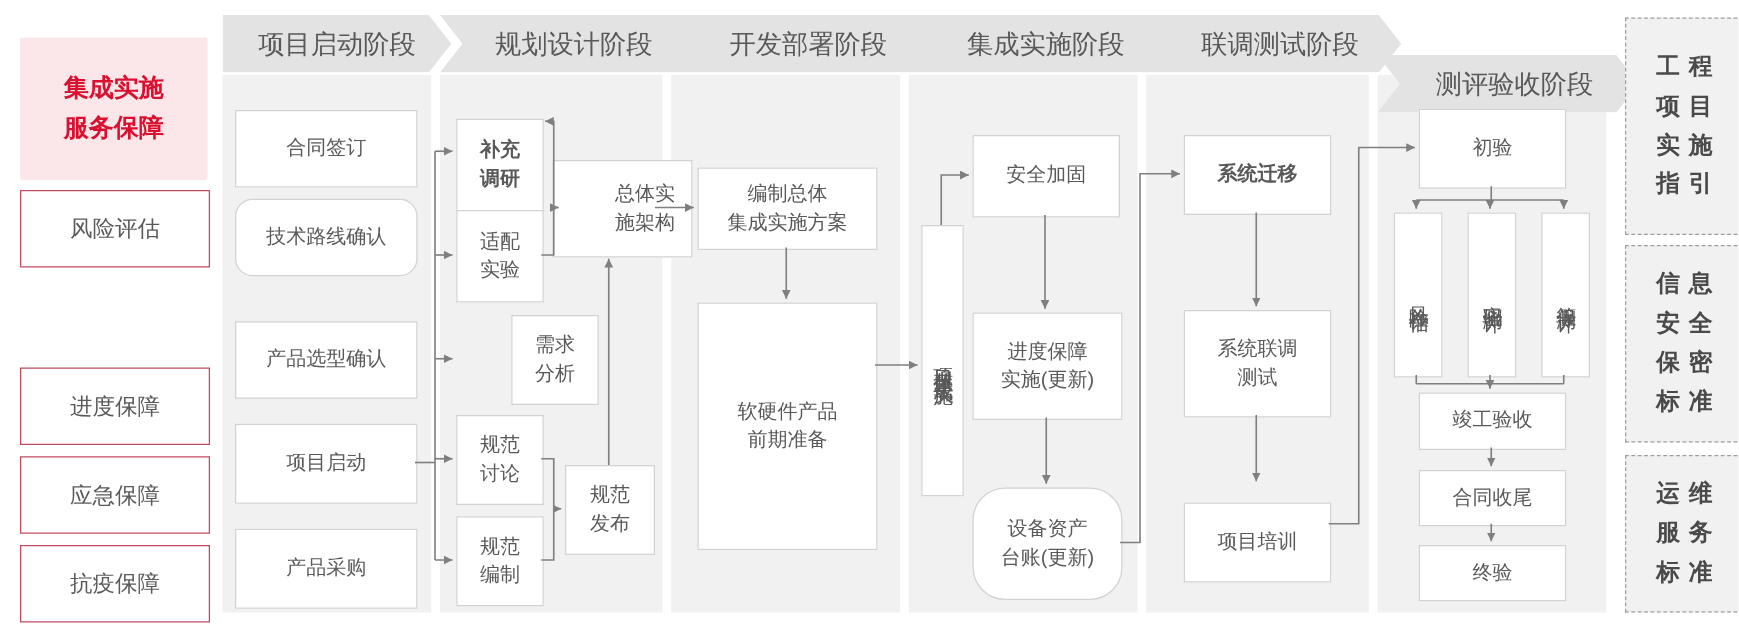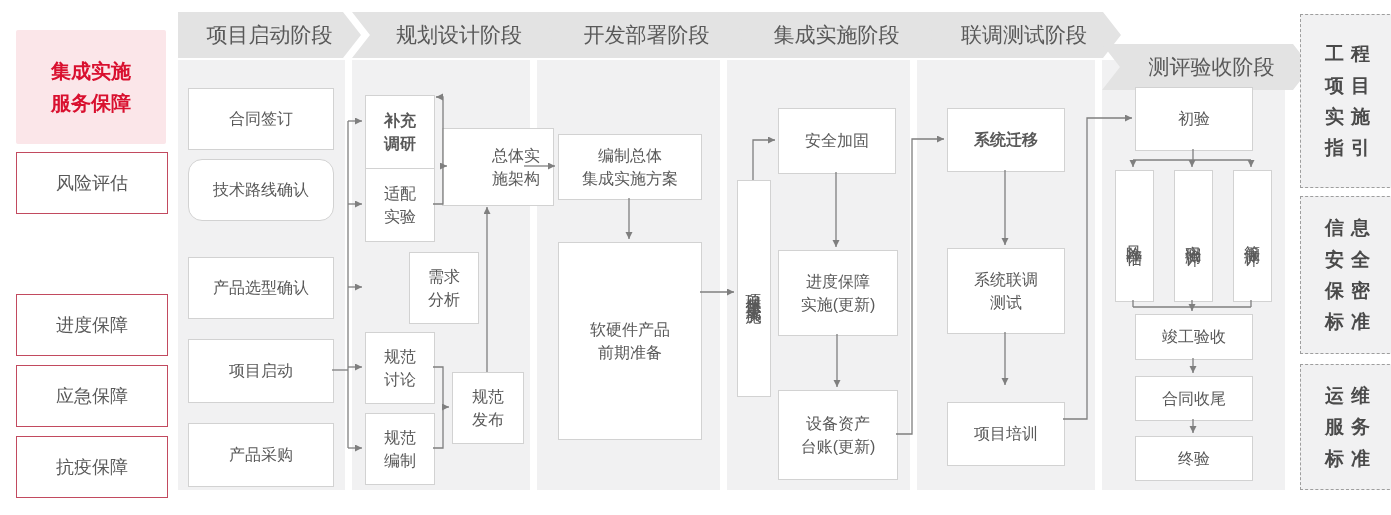--- a/index.html
+++ b/index.html
@@ -93,21 +93,21 @@
 
   <div class="abs node" style="left:558px;top:134px;width:142px;height:64px;">编制总体
 集成实施方案</div>
   <div class="abs node" style="left:558px;top:242px;width:142px;height:196px;">软硬件产品
 前期准备</div>
 
   <div class="abs node vert" style="left:737px;top:180px;width:32px;height:215px;">项目整体集成实施</div>
   <div class="abs node" style="left:778px;top:108px;width:116px;height:64px;">安全加固</div>
   <div class="abs node" style="left:778px;top:250px;width:118px;height:84px;">进度保障
 实施(更新)</div>
-  <div class="abs node" style="left:778px;top:390px;width:118px;height:88px;">设备资产
+  <div class="abs node" style="left:778px;top:390px;width:118px;height:88px;border-radius:26px;">设备资产
 台账(更新)</div>
 
   <div class="abs node" style="left:947px;top:108px;width:116px;height:62px;font-weight:bold;">系统迁移</div>
   <div class="abs node" style="left:947px;top:248px;width:116px;height:84px;">系统联调
 测试</div>
   <div class="abs node" style="left:947px;top:402px;width:116px;height:62px;">项目培训</div>
 
   <div class="abs node" style="left:1135px;top:87px;width:116px;height:62px;">初验</div>
   <div class="abs node vert" style="left:1115px;top:170px;width:37px;height:130px;">风险评估</div>
   <div class="abs node vert" style="left:1174px;top:170px;width:37px;height:130px;">密码测评</div>

